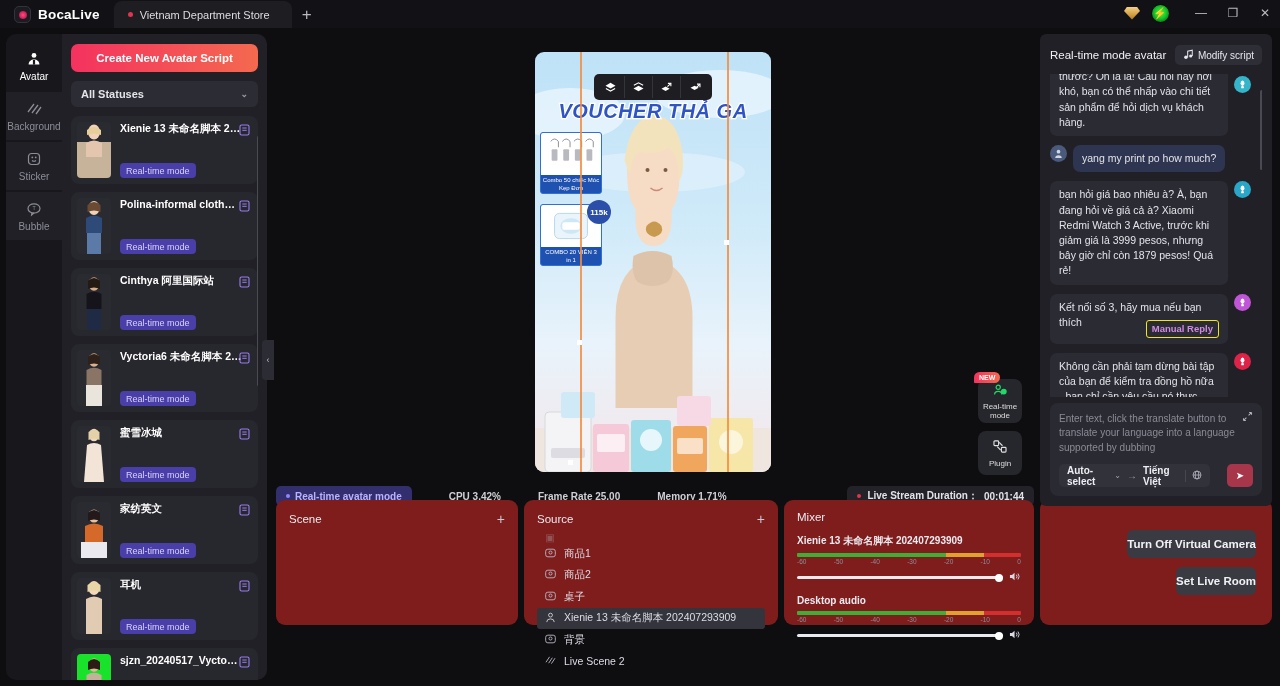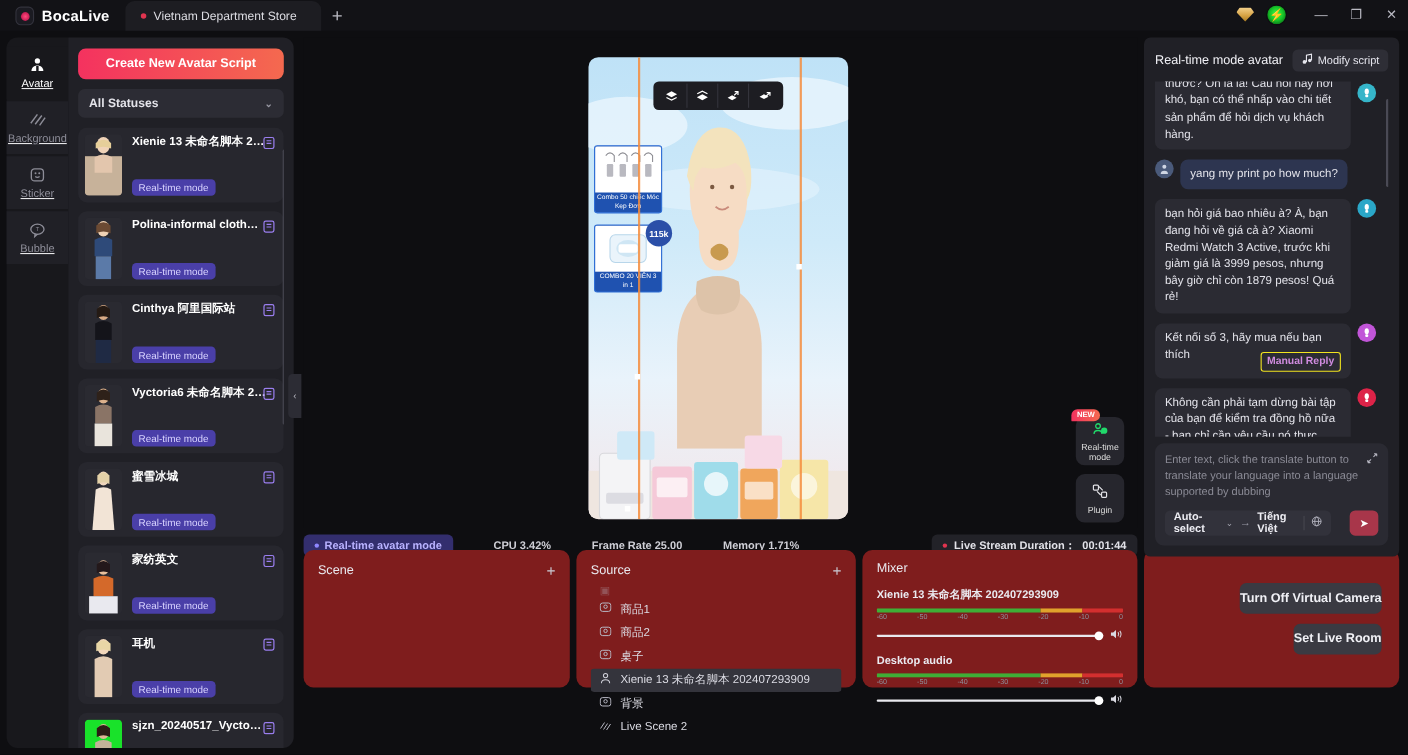--- a/index.html
+++ b/index.html
@@ -54,21 +54,20 @@
     border: 1.5px solid #0d0d10;
     display: flex; align-items: center; justify-content: center;
     margin-right: 14px; font-size: 11px; color: #042b08;
   }
 
   
   .rail {
     position: absolute; left: 6px; top: 34px; width: 56px; height: 646px;
     background: #18181c; border-radius: 10px 0 0 10px;
     padding-top: 8px;
-    text-decoration: underline;
   }
   .rail-item {
     height: 48px; display: flex; flex-direction: column; align-items: center; justify-content: center;
     gap: 3px; color: #8d8d98; font-size: 10px; margin-bottom: 2px;
   }
   .rail-item.active { color: #ffffff; background: #18181c; }
   .rail-item.active ~ .rail-item { }
   .rail-sub { background: #202026; border-radius: 0; }
   .rail-ico { width: 17px; height: 17px; display: flex; align-items: center; justify-content: center; }
 
@@ -584,20 +583,21 @@
         </span>
         <span class="vo-tb-btn">
           <svg width="13" height="13" viewBox="0 0 14 14">
               <path d="M6 5 1.6 7.4 6 9.8l4.4-2.4z" fill="#fff"></path>
               <path d="M11.8 6.6V3.4H8.6" fill="none" stroke="#fff" stroke-width="1.2"></path>
               <path d="M11.6 3.6 8 7" stroke="#fff" stroke-width="1.2"></path>
             </svg>
         </span>
       </div>
 
+      <div class="vo-title">VOUCHER THẢ GA</div>
 
       <div class="prod-card" style="top:80px;height:62px;">
         <div class="ph">
           <svg width="100%" height="42" viewBox="0 0 62 42">
               <g stroke="#8d8d93" stroke-width="1" fill="none">
                 <path d="M10 8q4-5 8 0v6"></path>
                 <path d="M22 8q4-5 8 0v6"></path>
                 <path d="M34 8q4-5 8 0v6"></path>
                 <path d="M46 8q4-5 8 0v6"></path>
               </g>

